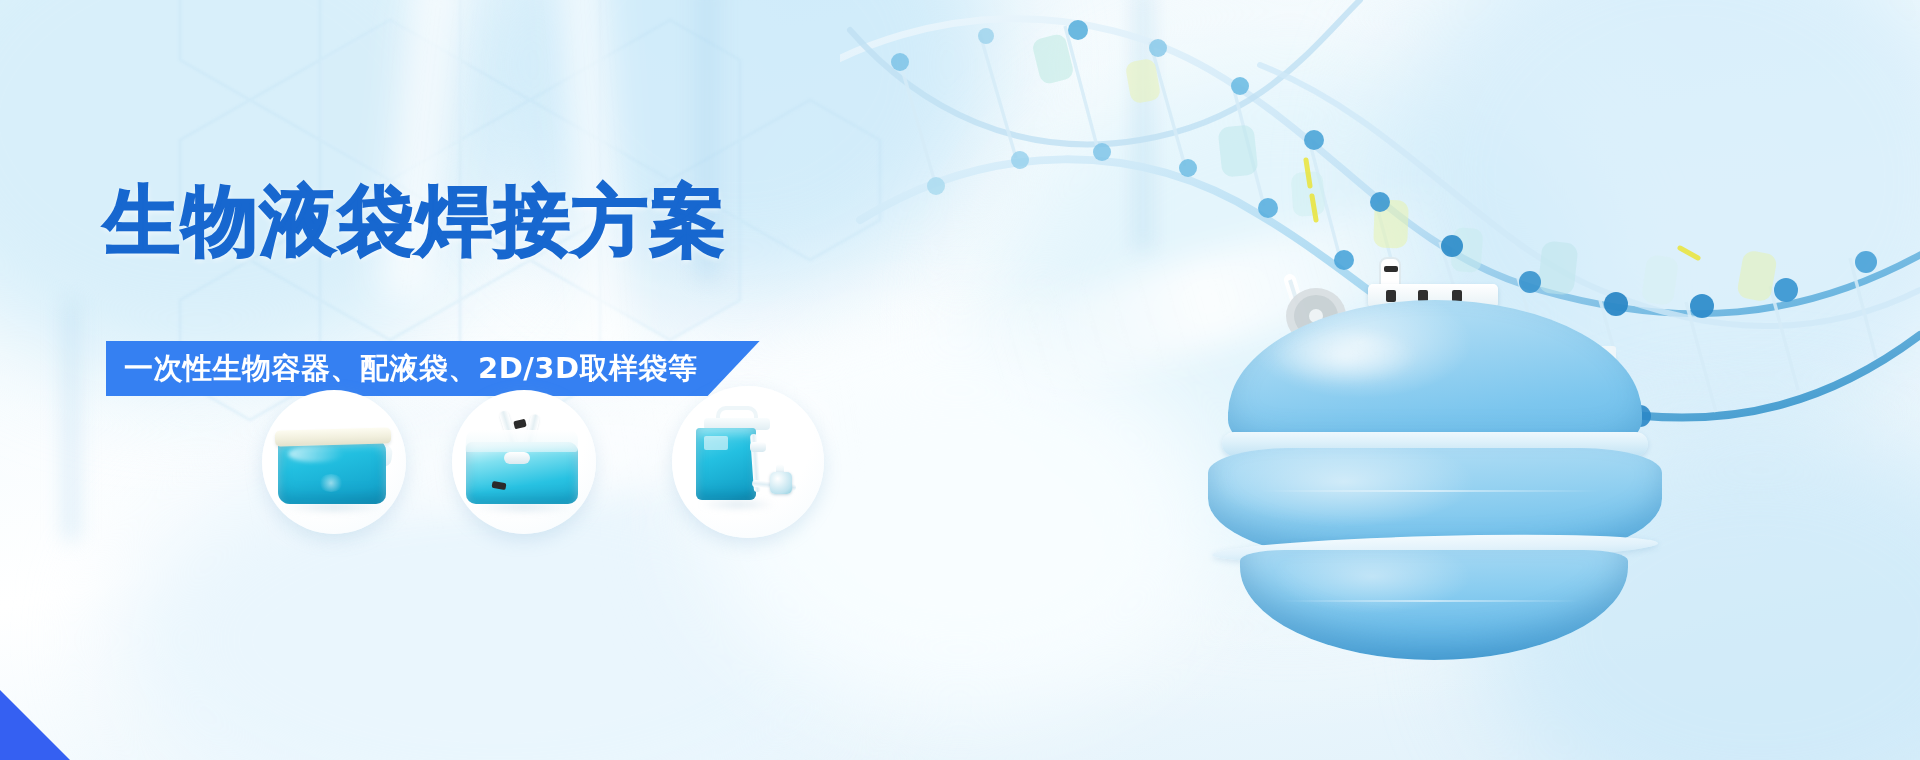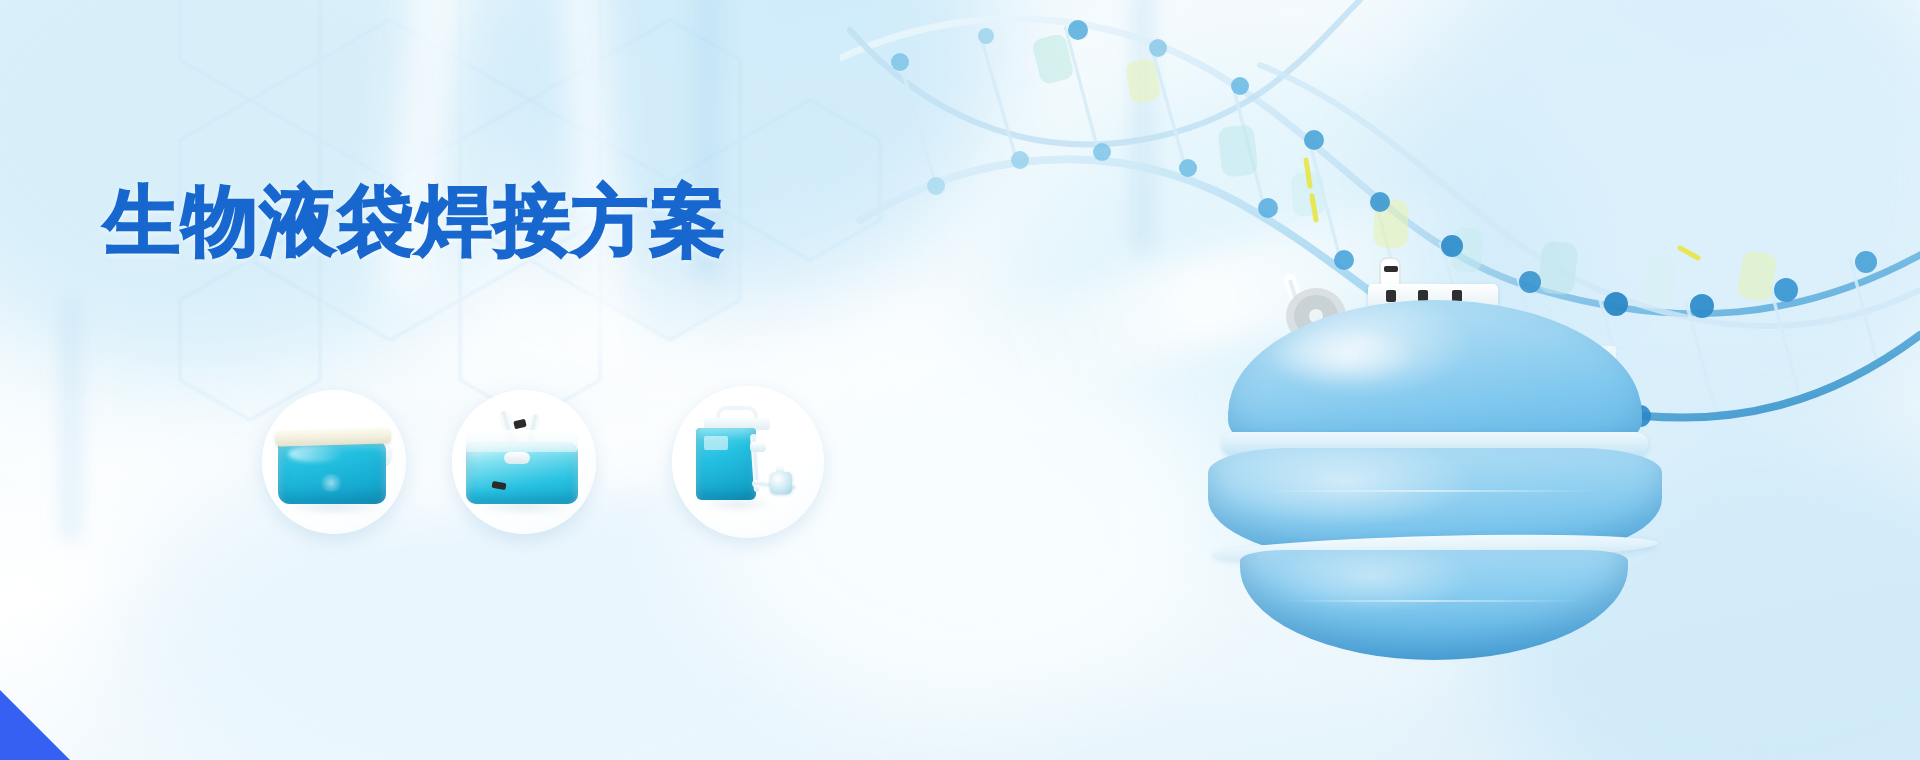--- a/index.html
+++ b/index.html
@@ -507,20 +507,23 @@
       <div class="lobe-mid"></div>
       <div class="wave"></div>
       <div class="lobe-bot"></div>
       <div class="seam" style="left:60px; top:190px; width:340px;"></div>
       <div class="seam" style="left:80px; top:300px; width:300px;"></div>
     </div>
   </div>
 
   <div class="headline">生物液袋焊接方案</div>
 
+  <div class="subbar">
+    <span class="subtext">一次性生物容器、配液袋、2D/3D取样袋等</span>
+  </div>
 
   <div class="circles">
 
     <div class="pcircle pc1">
       <div class="inner">
         <div class="bag1-shadow"></div>
         <div class="bag1-port"></div>
         <div class="bag1-body"></div>
         <div class="bag1-seal"></div>
         <div class="bag1-gloss"></div>

